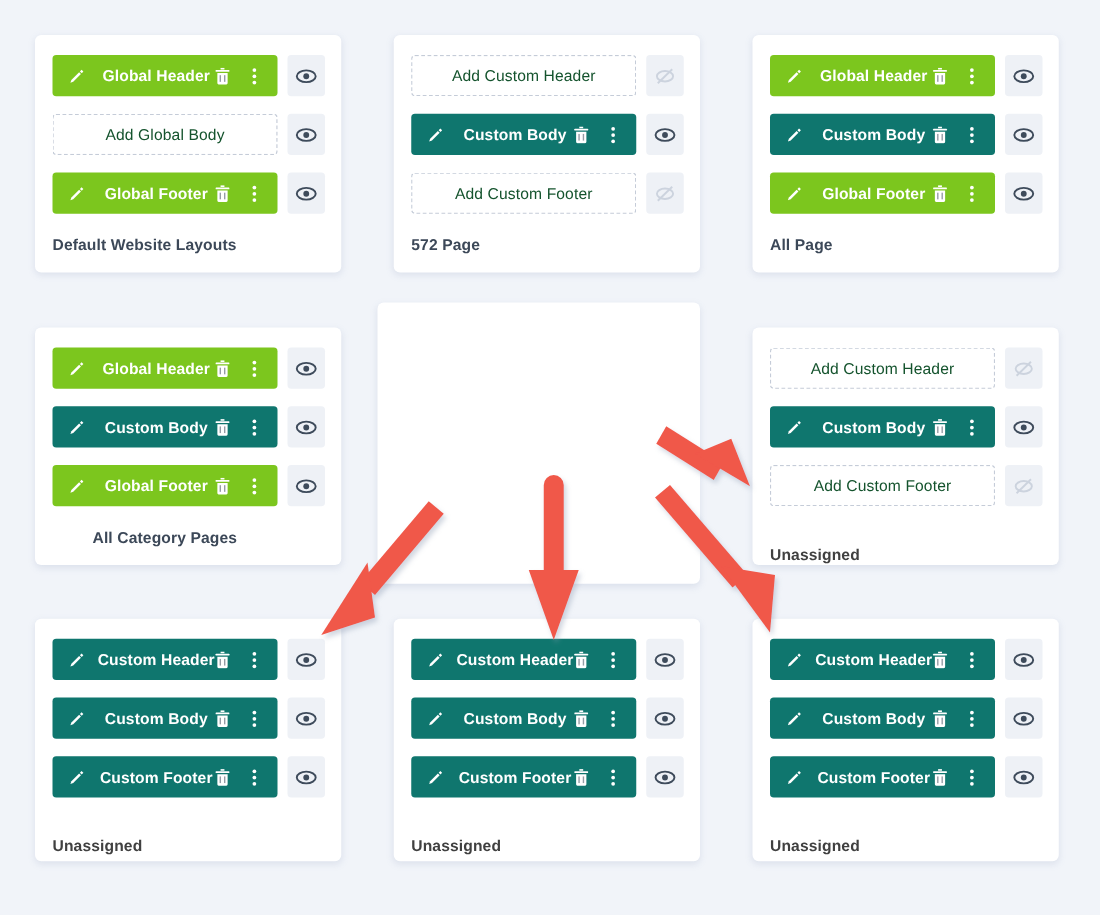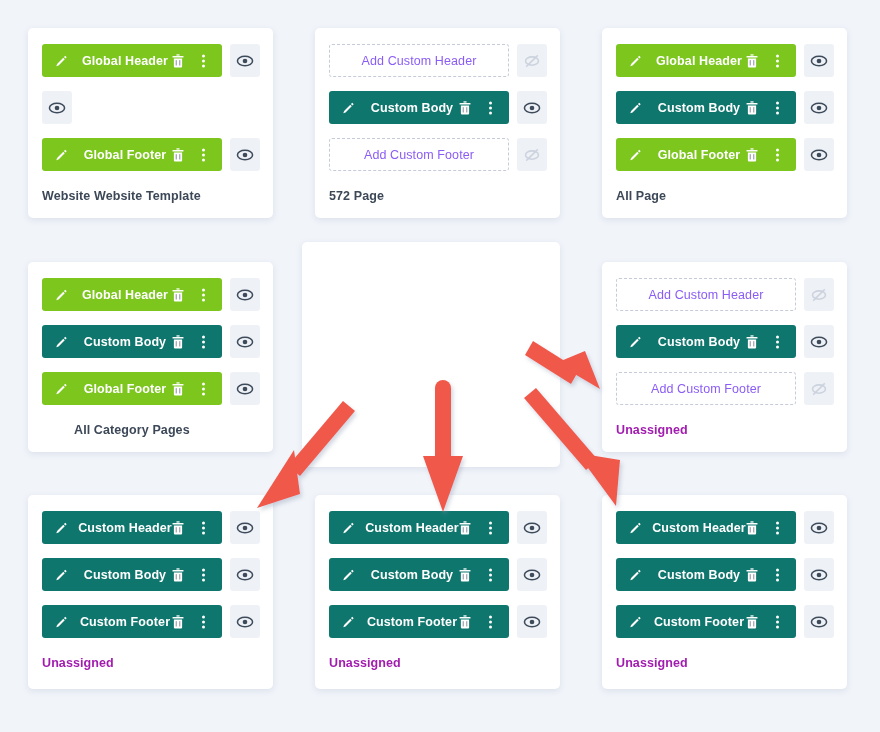--- a/index.html
+++ b/index.html
@@ -36,21 +36,21 @@
     position:relative;
     color:#ffffff;
     font-size:12.5px;
     font-weight:bold;
   }
   .bar.green{background:#7cc61e;}
   .bar.dark{background:#0f766e;}
   .bar.ghost{
     background:transparent;
     border:1px dashed #c5ccd8;
-    color:#8b5cf6;
+    color:#14532d;
     box-sizing:border-box;
     justify-content:center;
     font-weight:normal;
     font-size:12.5px;
   }
   .bar .pencil{
     position:absolute;
     left:13px;top:50%;
     transform:translateY(-50%);
     width:13px;height:13px;
@@ -87,21 +87,21 @@
   .eyebox svg{display:block;}
 
   .cardlabel{
     position:absolute;
     font-size:12.5px;
     font-weight:bold;
     color:#3c4858;
     letter-spacing:.1px;
     white-space:nowrap;
   }
-  .cardlabel.unassigned{color:#a21caf;}
+  .cardlabel.unassigned{color:#404040;margin-top:14px;}
 
   .note{
     position:absolute;
     color:#f0584a;
     font-size:13.5px;
     font-weight:bold;
     line-height:18.5px;
     white-space:pre-line;
     letter-spacing:.05px;
   }
@@ -135,20 +135,23 @@
           </span>
         </div>
         <div class="eyebox">
           <svg width="18" height="18" viewBox="0 0 20 20">
             <ellipse cx="10" cy="10" rx="8.4" ry="5.2" fill="none" stroke="#3e4b5b" stroke-width="1.7"></ellipse>
             <circle cx="10" cy="10" r="2.6" fill="#3e4b5b"></circle>
           </svg>
         </div>
       </div>
       <div class="rowline" style="left: 14px; top: 63px;">
+        <div class="bar ghost">
+          <span class="lbl">Add Global Body</span>
+        </div>
         <div class="eyebox">
           <svg width="18" height="18" viewBox="0 0 20 20">
             <ellipse cx="10" cy="10" rx="8.4" ry="5.2" fill="none" stroke="#3e4b5b" stroke-width="1.7"></ellipse>
             <circle cx="10" cy="10" r="2.6" fill="#3e4b5b"></circle>
           </svg>
         </div>
       </div>
       <div class="rowline" style="left: 14px; top: 110px;">
         <div class="bar green">
           <svg class="pencil" viewBox="0 0 16 16">
@@ -169,21 +172,21 @@
             <i></i>
           </span>
         </div>
         <div class="eyebox">
           <svg width="18" height="18" viewBox="0 0 20 20">
             <ellipse cx="10" cy="10" rx="8.4" ry="5.2" fill="none" stroke="#3e4b5b" stroke-width="1.7"></ellipse>
             <circle cx="10" cy="10" r="2.6" fill="#3e4b5b"></circle>
           </svg>
         </div>
       </div>
-      <div class="cardlabel" style="left: 14px; top: 161px;">Website Website Template</div>
+      <div class="cardlabel" style="left: 14px; top: 161px;">Default Website Layouts</div>
     </div>
     <div class="card" style="left: 315px; top: 28px; width: 245px; height: 190px;">
       <div class="rowline" style="left: 14px; top: 16px;">
         <div class="bar ghost">
           <span class="lbl">Add Custom Header</span>
         </div>
         <div class="eyebox">
           <svg width="18" height="18" viewBox="0 0 20 20">
             <ellipse cx="10" cy="10" rx="7.2" ry="4.6" fill="none" stroke="#ccd3de" stroke-width="1.7"></ellipse>
             <line x1="3.6" y1="16.2" x2="16.4" y2="3.8" stroke="#ccd3de" stroke-width="1.7"></line>

